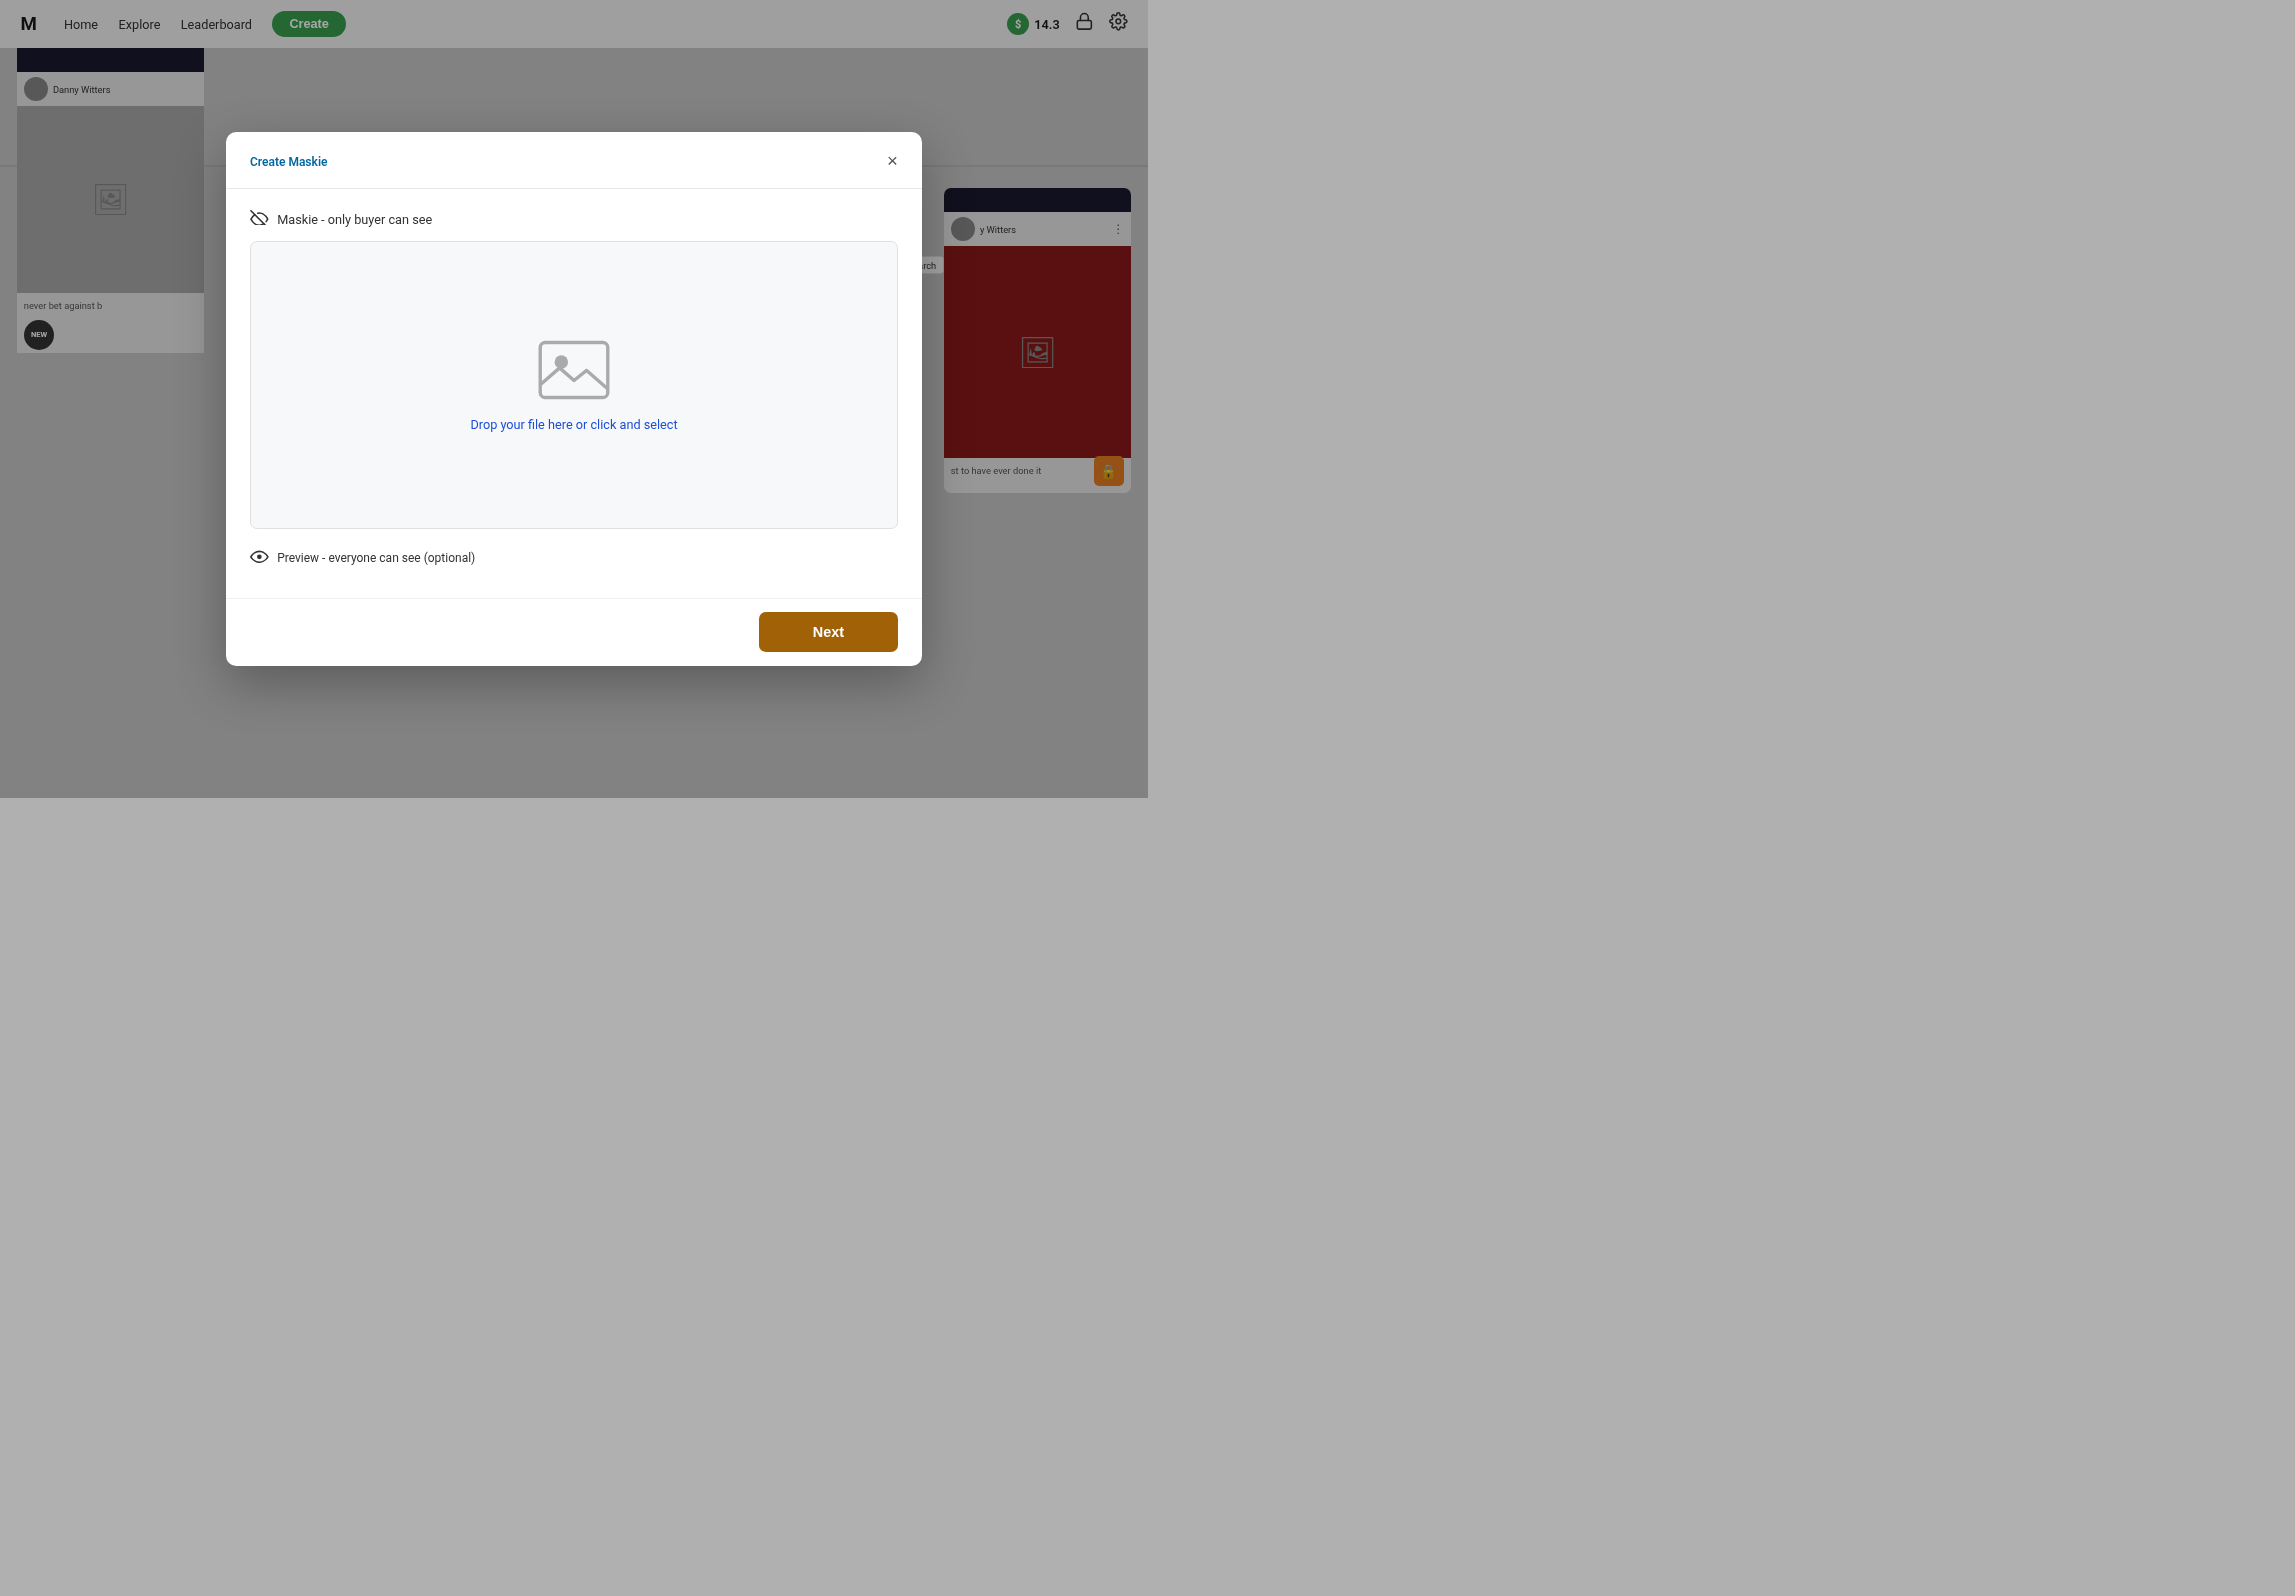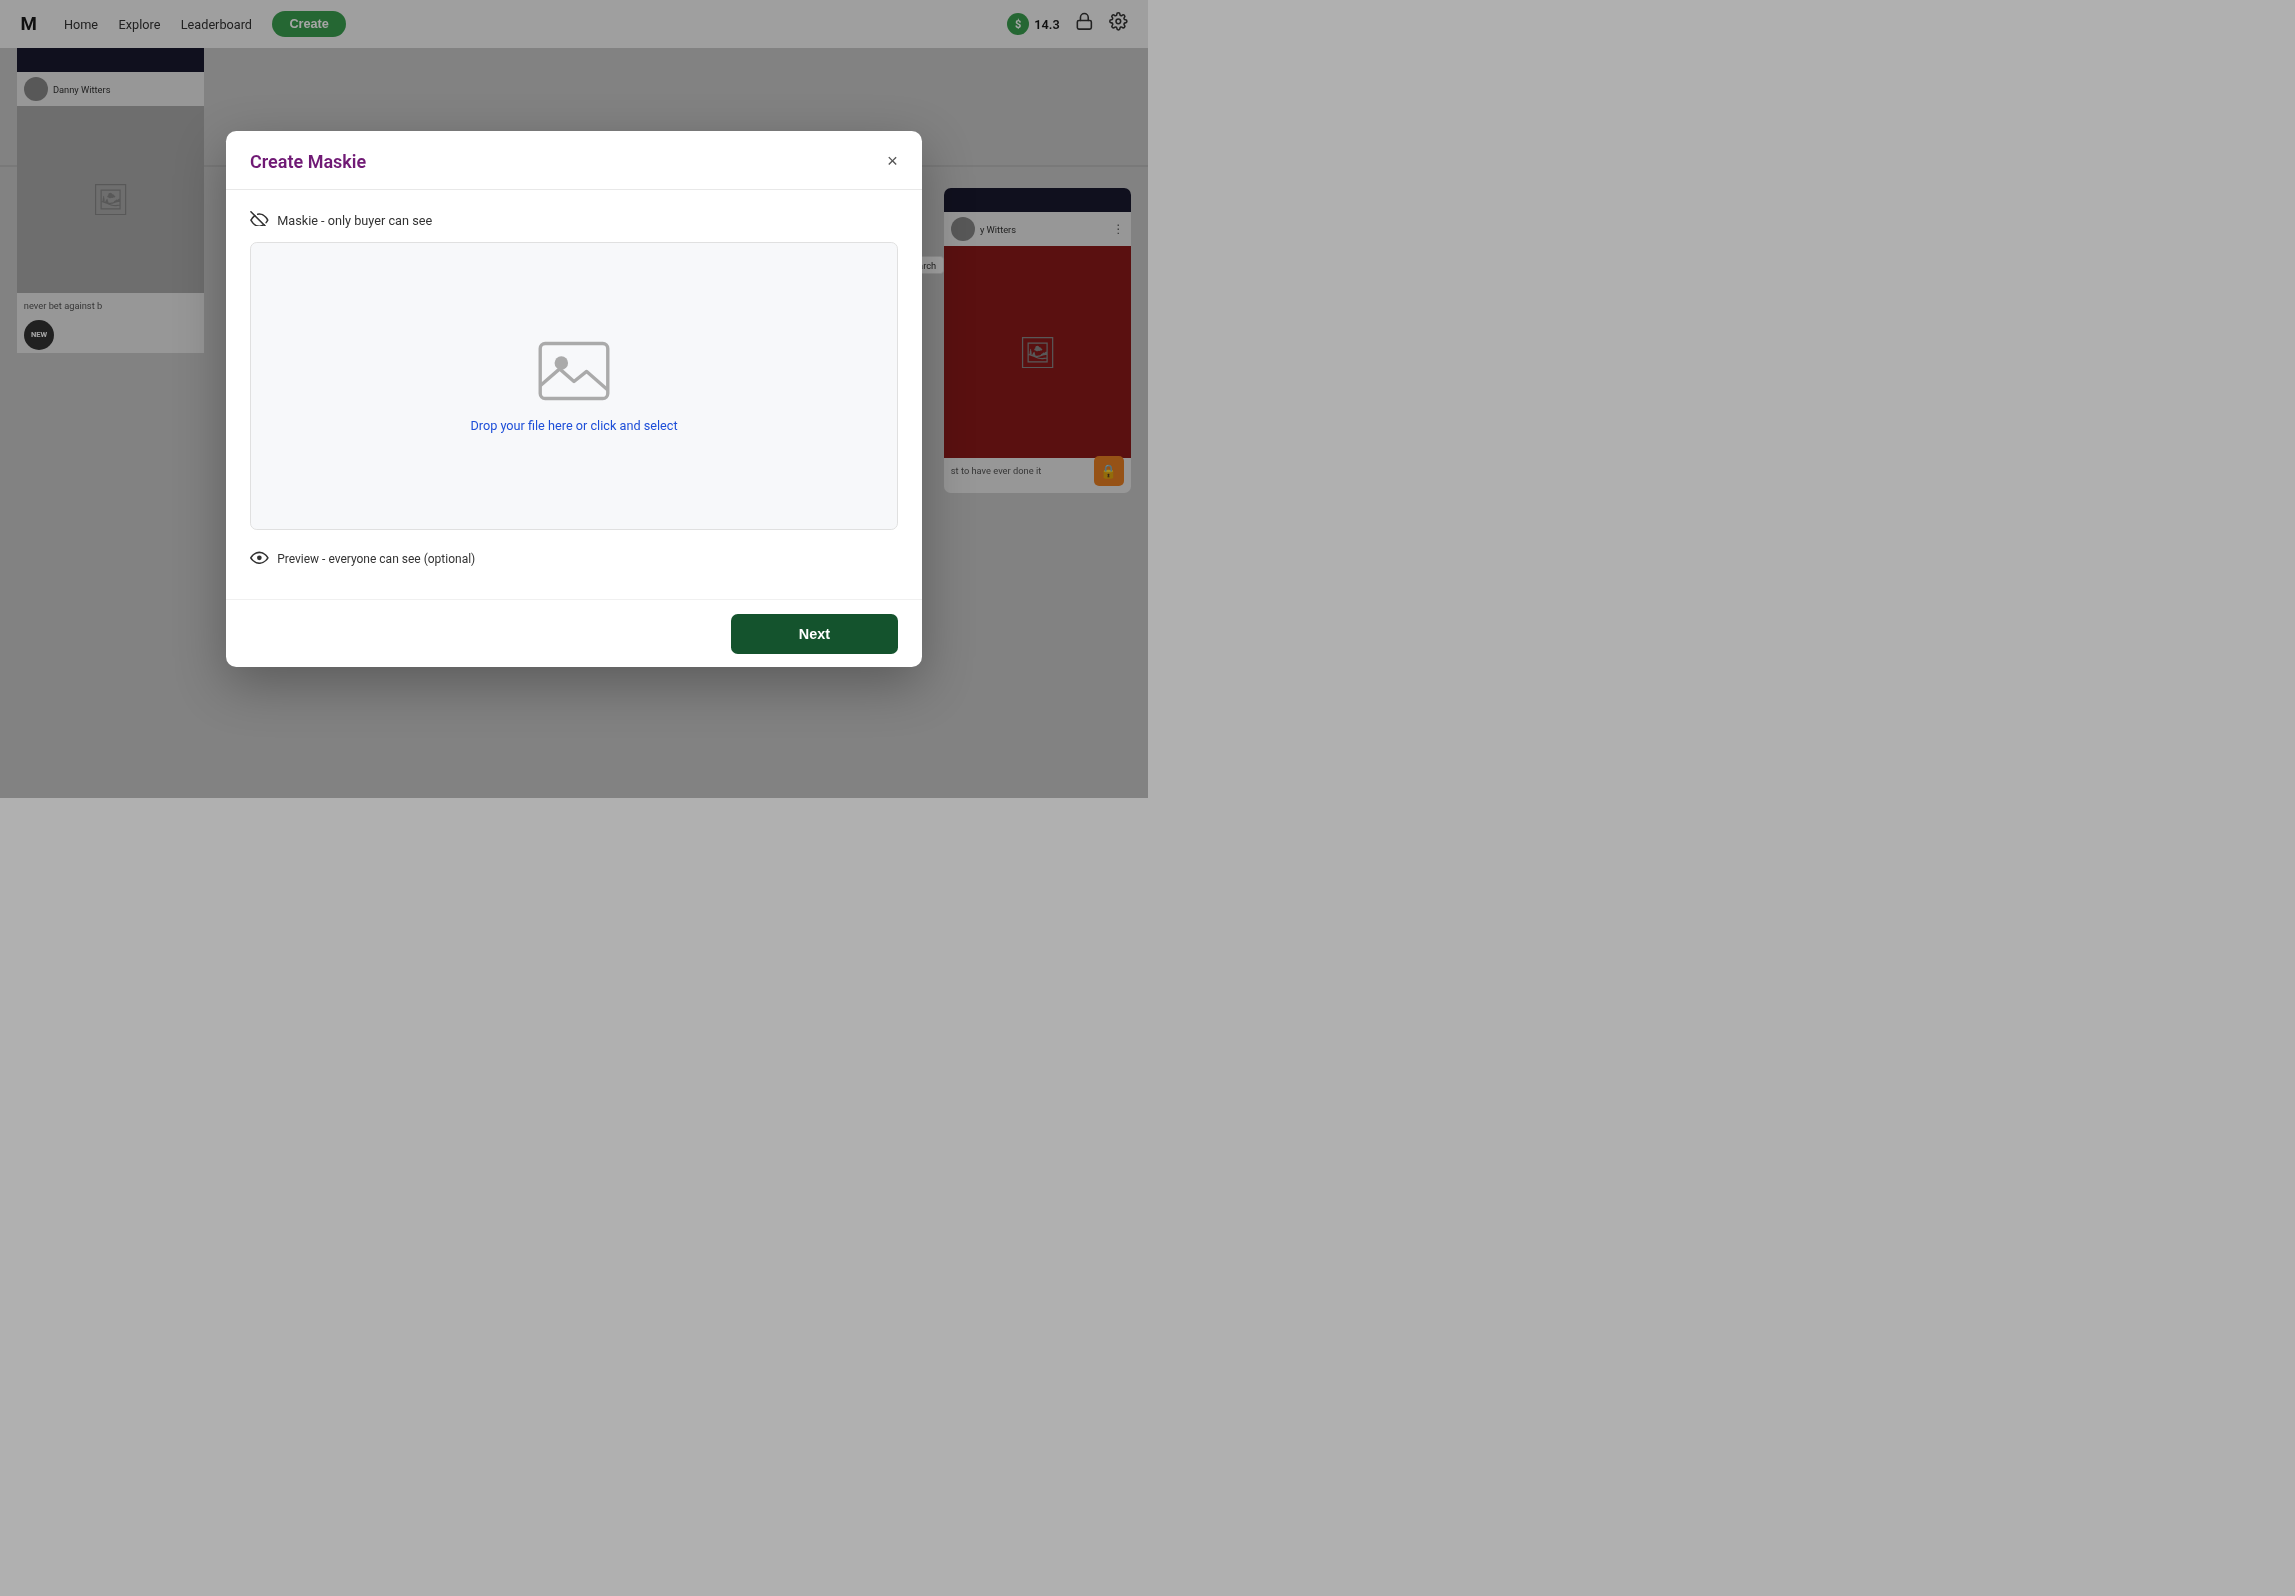--- a/index.html
+++ b/index.html
@@ -213,23 +213,23 @@
       position: relative;
     }
     .modal-header {
       padding: 20.4px 24px 17px;
       border-bottom: 0.8px solid #e8e8e8;
       display: flex;
       align-items: center;
       justify-content: space-between;
     }
     .modal-title {
-      font-size: 18px;
+      font-size: 12px;
       font-weight: 600;
-      color: #701a75;
+      color: #0369a1;
     }
     .modal-close {
       background: none;
       border: none;
       cursor: pointer;
       font-size: 18.7px;
       color: #555;
       line-height: 1;
     }
     .modal-body {
@@ -300,25 +300,25 @@
     }
 
     
     .modal-footer {
       padding: 13.6px 24px;
       display: flex;
       justify-content: flex-end;
       border-top: 0.8px solid #f0f0f0;
     }
     .btn-next {
-      background: #14532d;
+      background: #a16207;
       color: #fff;
       border: none;
       border-radius: 6.8px;
-      padding: 12px 68px;
+      padding: 12px 54px;
       font-size: 14.4px;
       font-weight: 600;
       cursor: pointer;
       margin-left: 28px;
     }
 
     
     .tooltip-badge {
       position: absolute;
       background: rgba(255,255,255,0.9);

